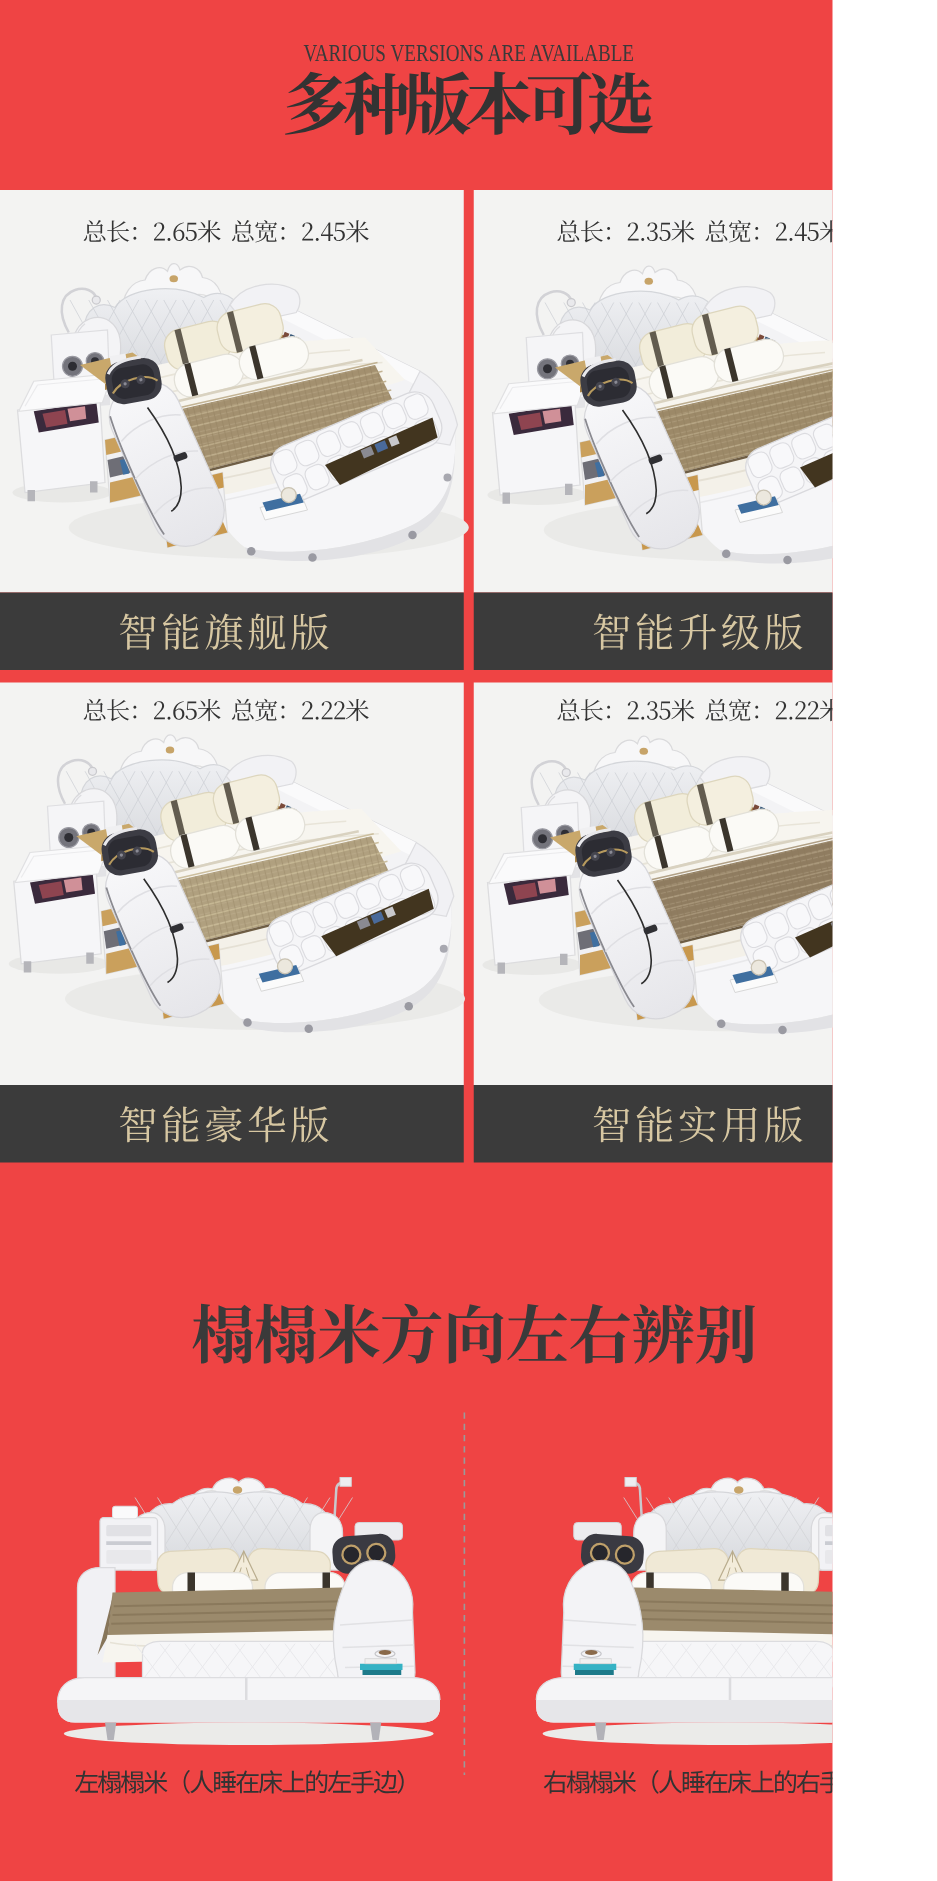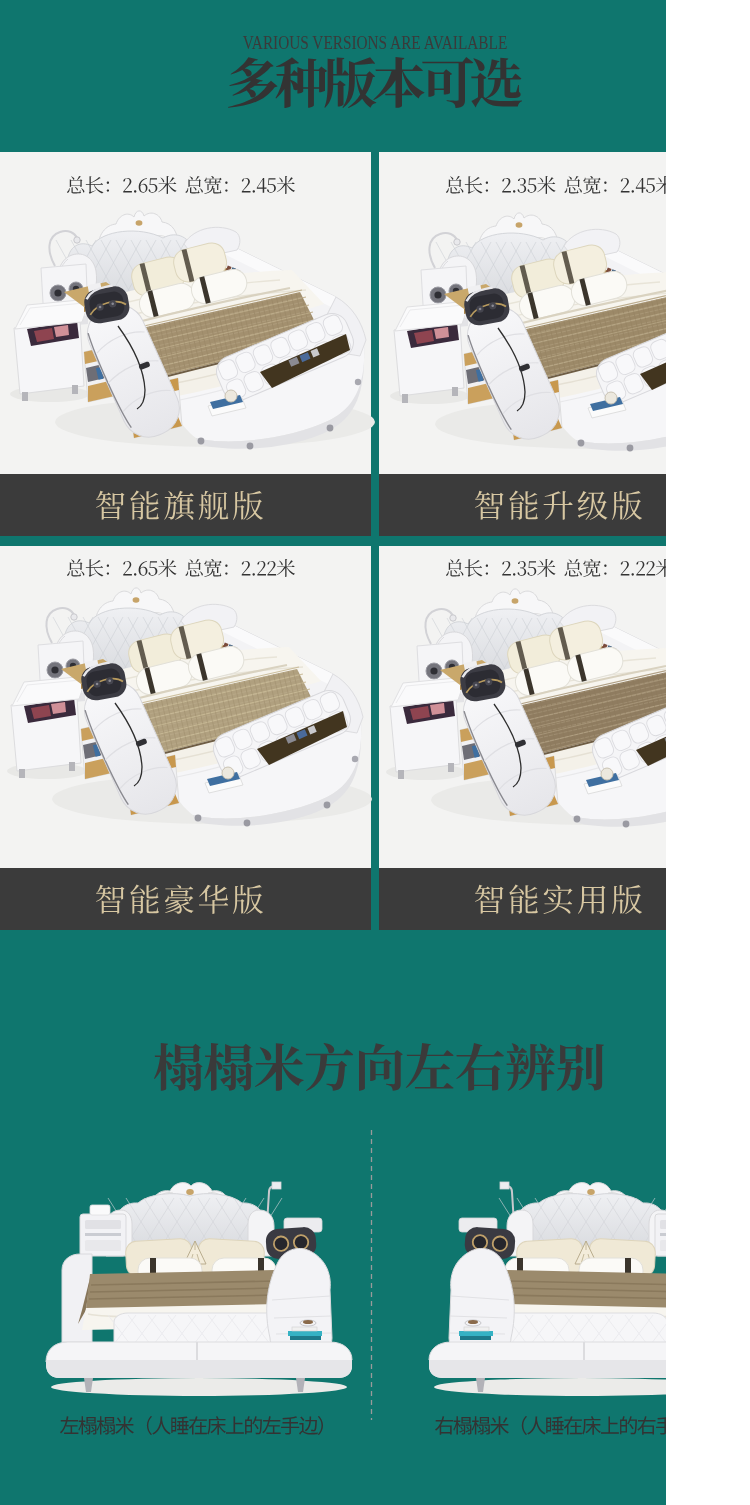--- a/index.html
+++ b/index.html
@@ -1,14 +1,14 @@
 <!DOCTYPE html>
 <html><head><meta charset="utf-8"><style>
 html,body{margin:0;padding:0;background:#fff;}
-.page{position:relative;width:666px;height:1505px;background:#0f766e;overflow:hidden;font-family:"Liberation Sans",sans-serif;}
+.page{position:relative;width:666px;height:1505px;background:#ef4444;overflow:hidden;font-family:"Liberation Sans",sans-serif;}
 </style></head><body>
 <div class="page">
 <svg width="750" height="1505" viewBox="0 0 750 1505">
 <defs>
 <linearGradient id="wv" x1="0" y1="0" x2="0" y2="1">
 <stop offset="0" stop-color="#f8f8fa"></stop>
           <stop offset="1" stop-color="#e6e6ea"></stop>
 </linearGradient>
 <linearGradient id="hbg" x1="0" y1="0" x2="0" y2="1">
 <stop offset="0" stop-color="#eff0f3"></stop>

